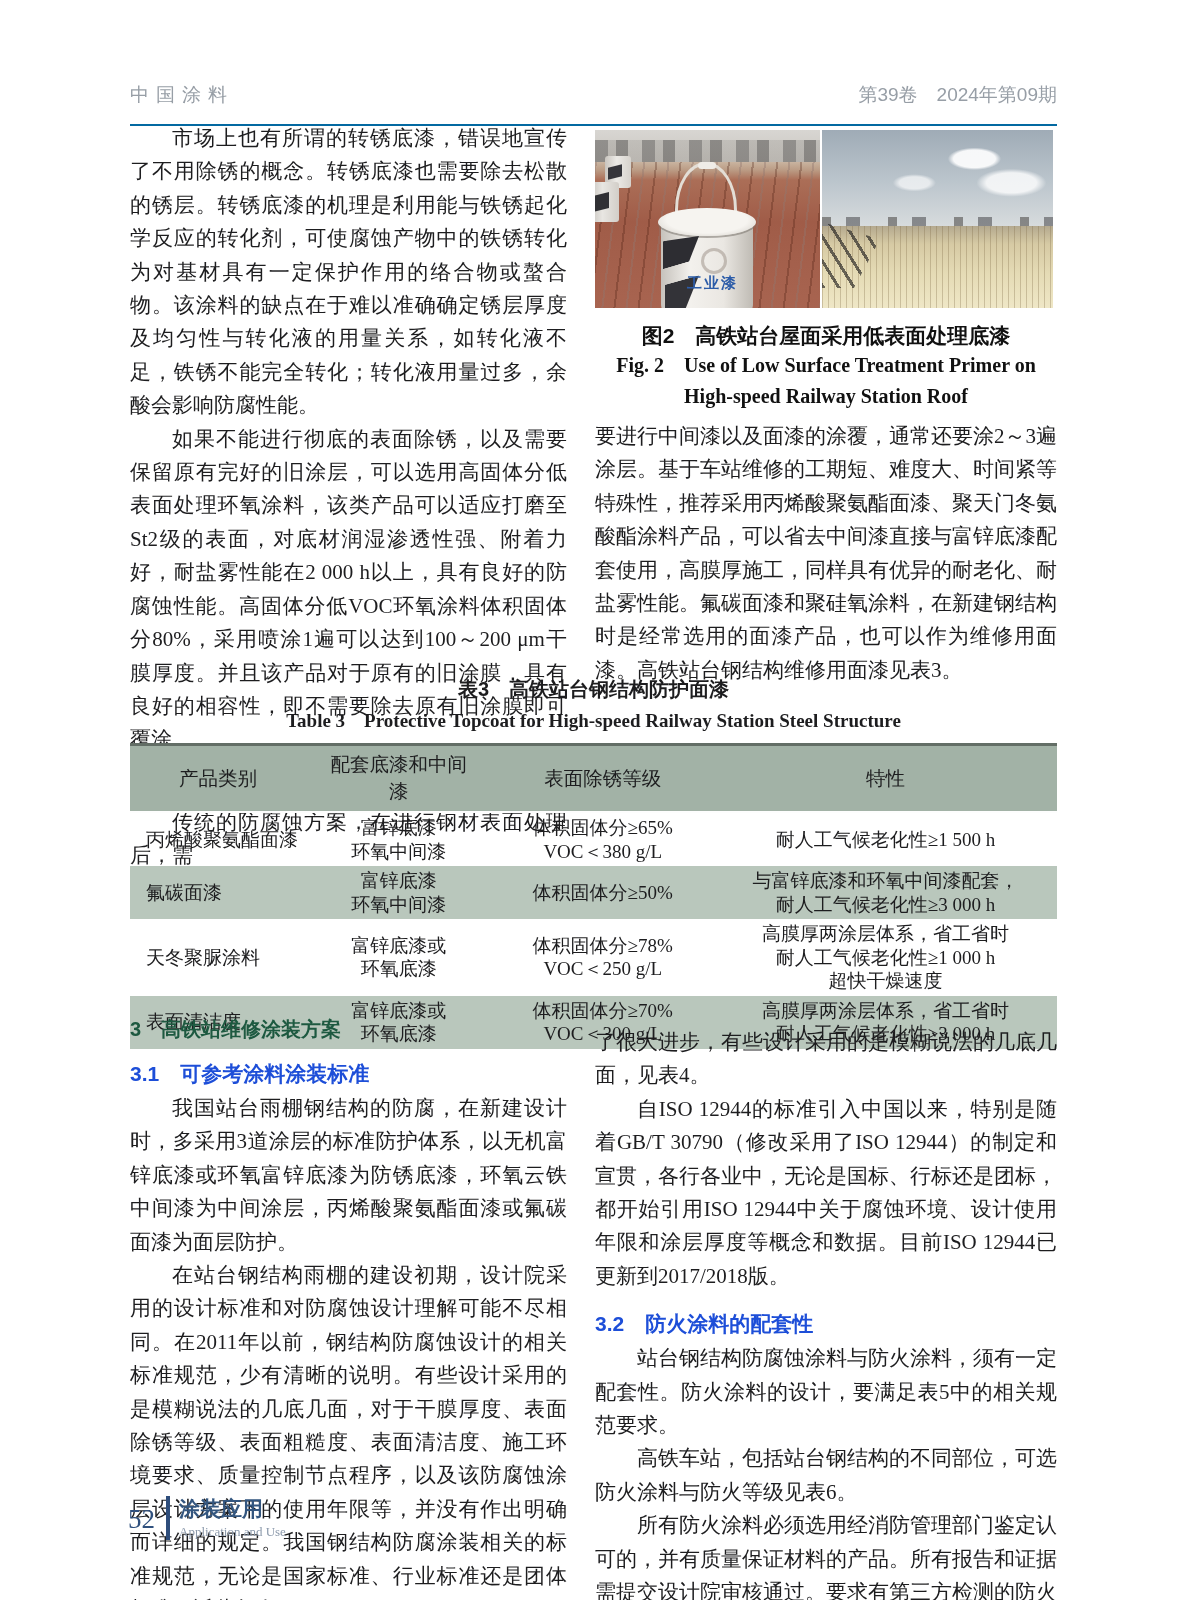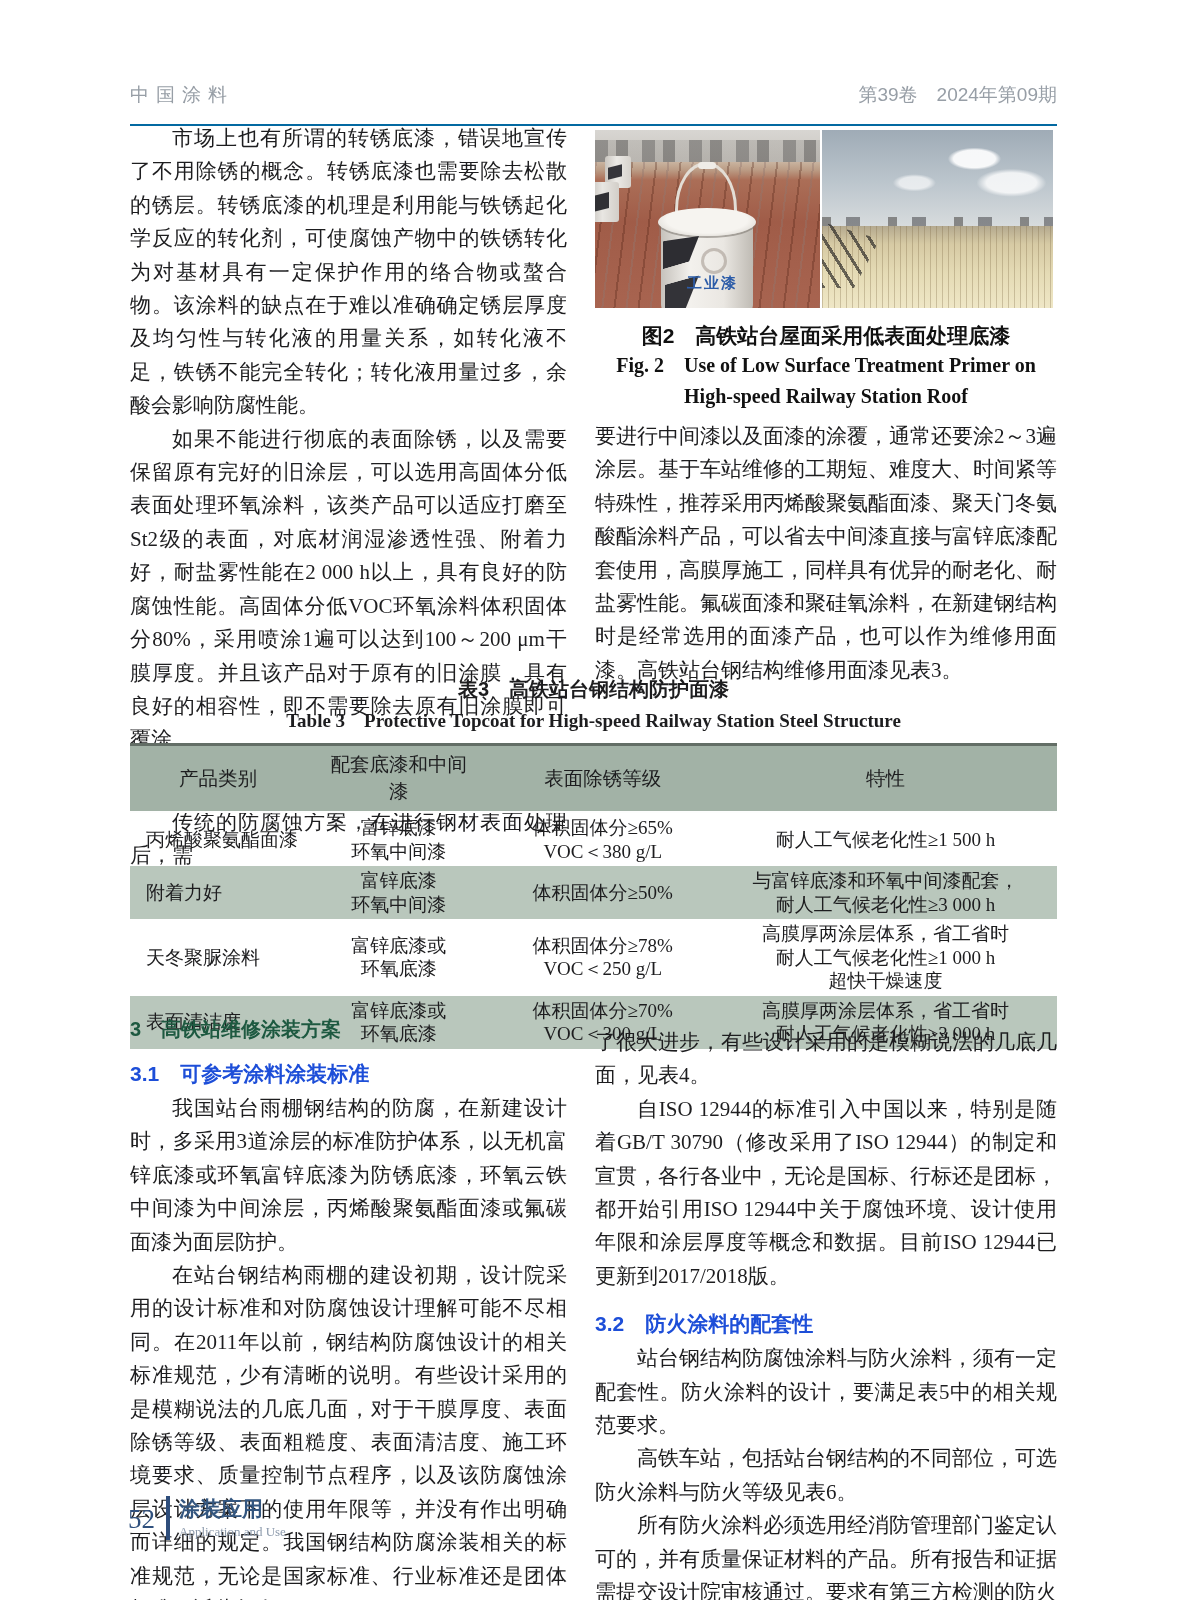--- a/index.html
+++ b/index.html
@@ -220,21 +220,21 @@
           <td>
               <span class="ln">体积固体分≥65%</span>
               <span class="ln">VOC＜380 g/L</span>
             </td>
           <td>
               <span class="ln">耐人工气候老化性≥1 500 h</span>
             </td>
         </tr>
         <tr class="band">
           <td class="c0">
-              <span class="ln">附着力好</span>
+              <span class="ln">氟碳面漆</span>
             </td>
           <td>
               <span class="ln">富锌底漆</span>
               <span class="ln">环氧中间漆</span>
             </td>
           <td>
               <span class="ln">体积固体分≥50%</span>
             </td>
           <td>
               <span class="ln">与富锌底漆和环氧中间漆配套，</span>

